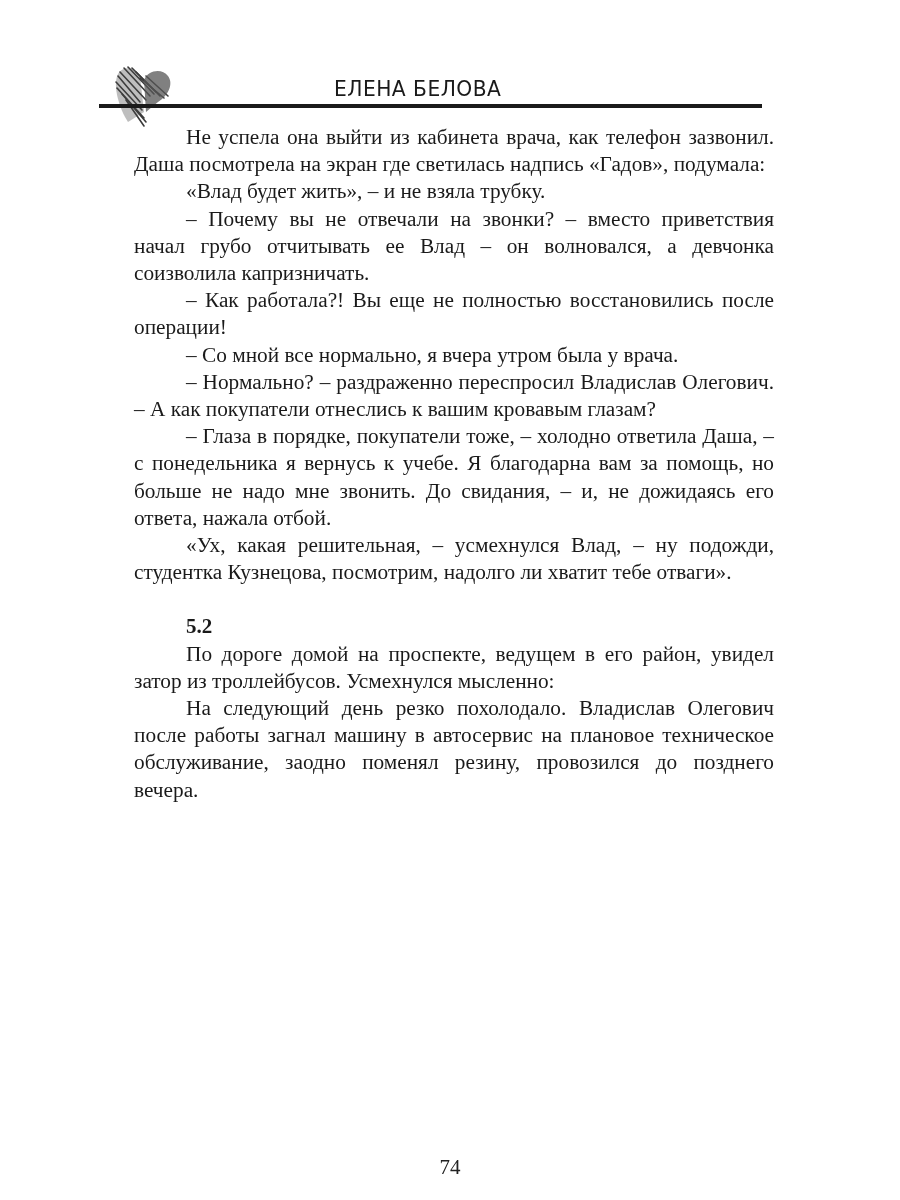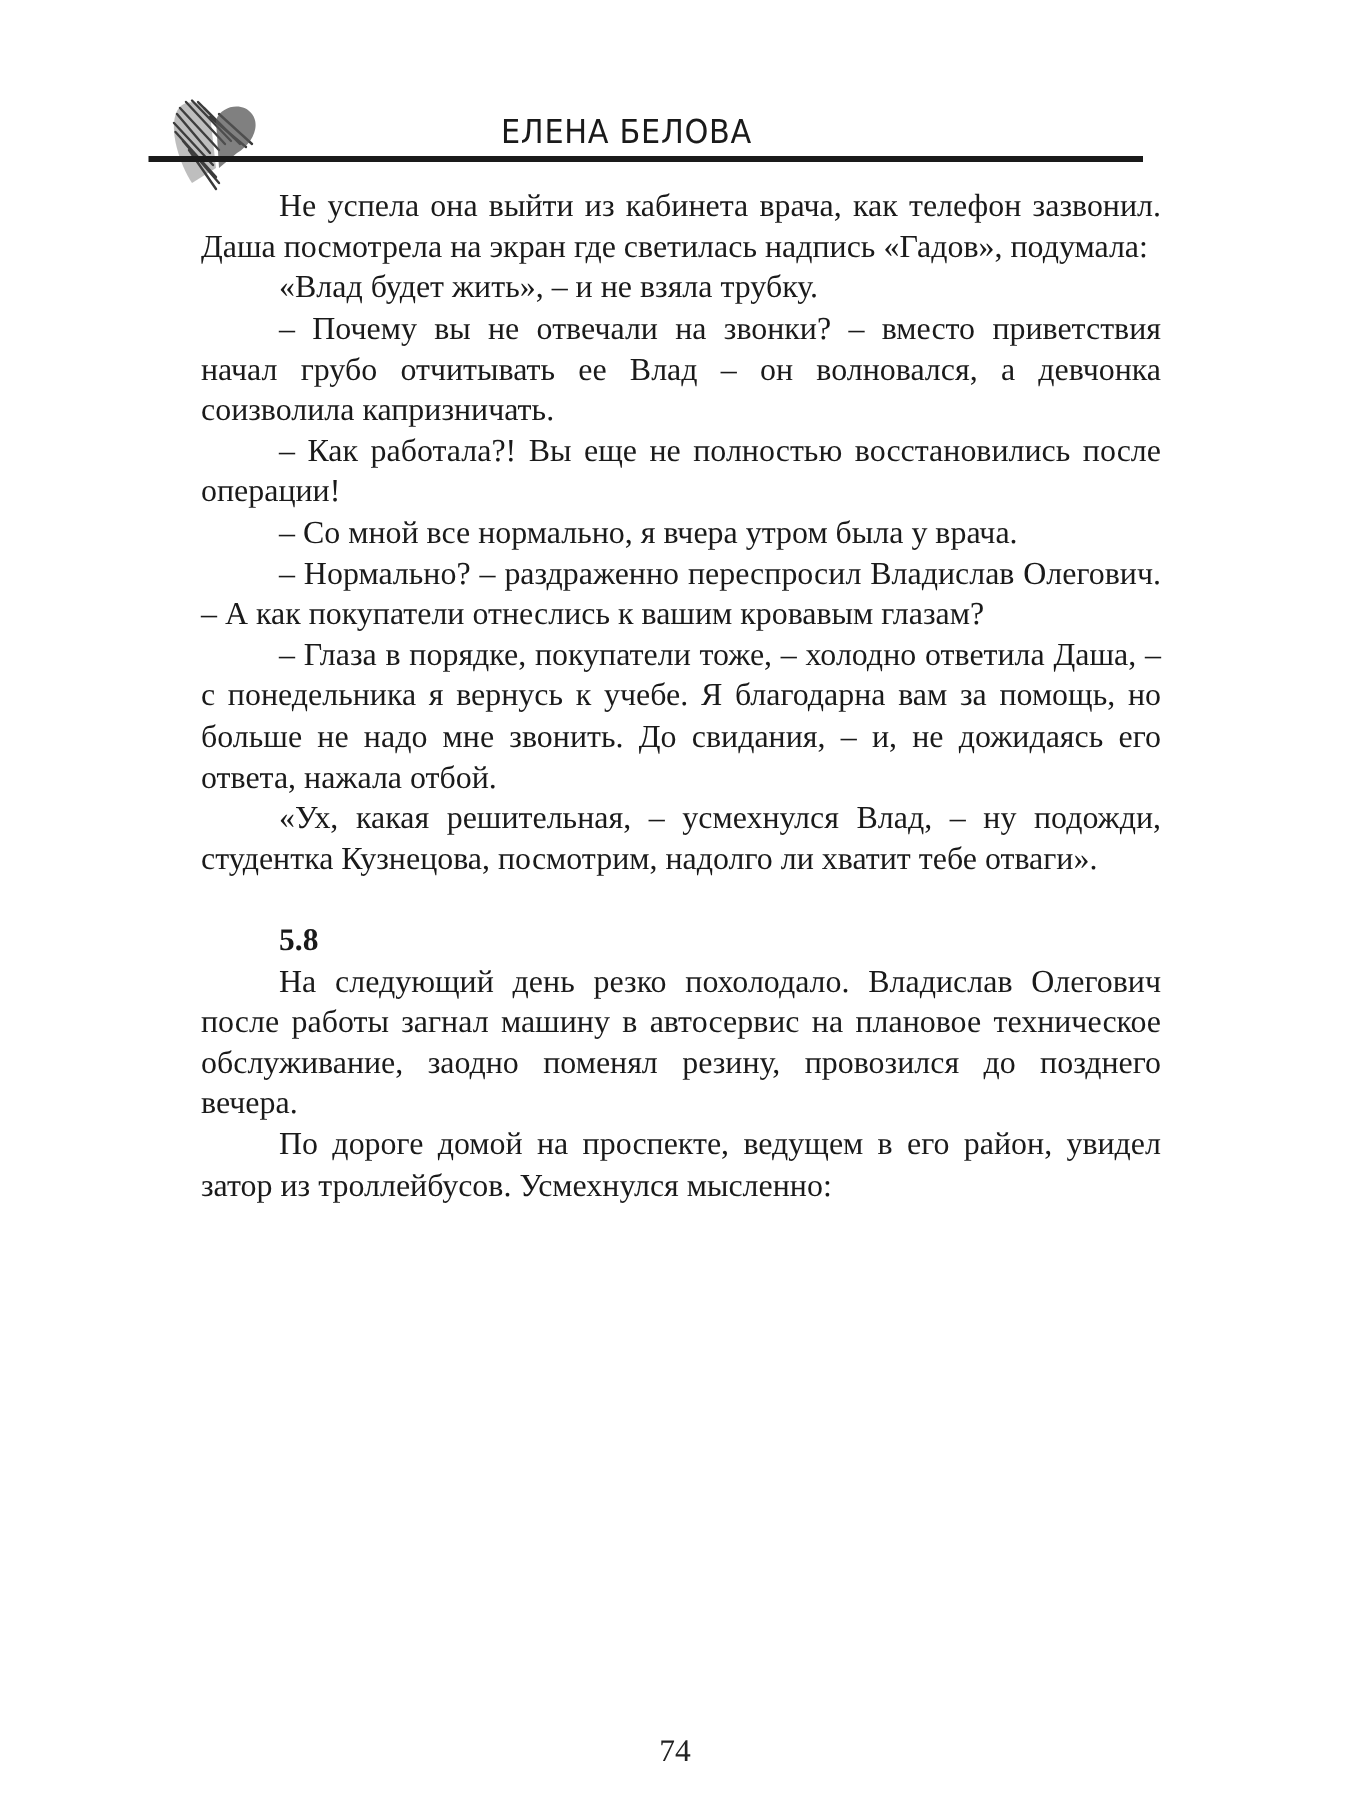--- a/index.html
+++ b/index.html
@@ -108,18 +108,18 @@
 
 <div class="page-body">
   <p>Не успела она выйти из кабинета врача, как телефон за­звонил. Даша посмотрела на экран где светилась надпись «Га­дов», подумала:</p>
   <p>«Влад будет жить», – и не взяла трубку.</p>
   <p>– Почему вы не отвечали на звонки? – вместо приветствия начал грубо отчитывать ее Влад – он волновался, а девчонка соизволила капризничать.</p>
   <p>– Как работала?! Вы еще не полностью восстановились после операции!</p>
   <p>– Со мной все нормально, я вчера утром была у врача.</p>
   <p>– Нормально? – раздраженно переспросил Владислав Олегович. – А как покупатели отнеслись к вашим кровавым глазам?</p>
   <p>– Глаза в порядке, покупатели тоже, – холодно ответила Даша, – с понедельника я вернусь к учебе. Я благодарна вам за помощь, но больше не надо мне звонить. До свидания, – и, не дожидаясь его ответа, нажала отбой.</p>
   <p>«Ух, какая решительная, – усмехнулся Влад, – ну подож­ди, студентка Кузнецова, посмотрим, надолго ли хватит тебе отваги».</p>
-  <div class="section-heading">5.8</div>
+  <div class="section-heading">5.2</div>
+  <p>По дороге домой на проспекте, ведущем в его район, уви­дел затор из троллейбусов. Усмехнулся мысленно:</p>
   <p>На следующий день резко похолодало. Владислав Олего­вич после работы загнал машину в автосервис на плановое тех­ническое обслуживание, заодно поменял резину, провозился до позднего вечера.</p>
-  <p>По дороге домой на проспекте, ведущем в его район, уви­дел затор из троллейбусов. Усмехнулся мысленно:</p>
 </div>
 
 <div class="page-number">74</div>
 
 </body></html>

